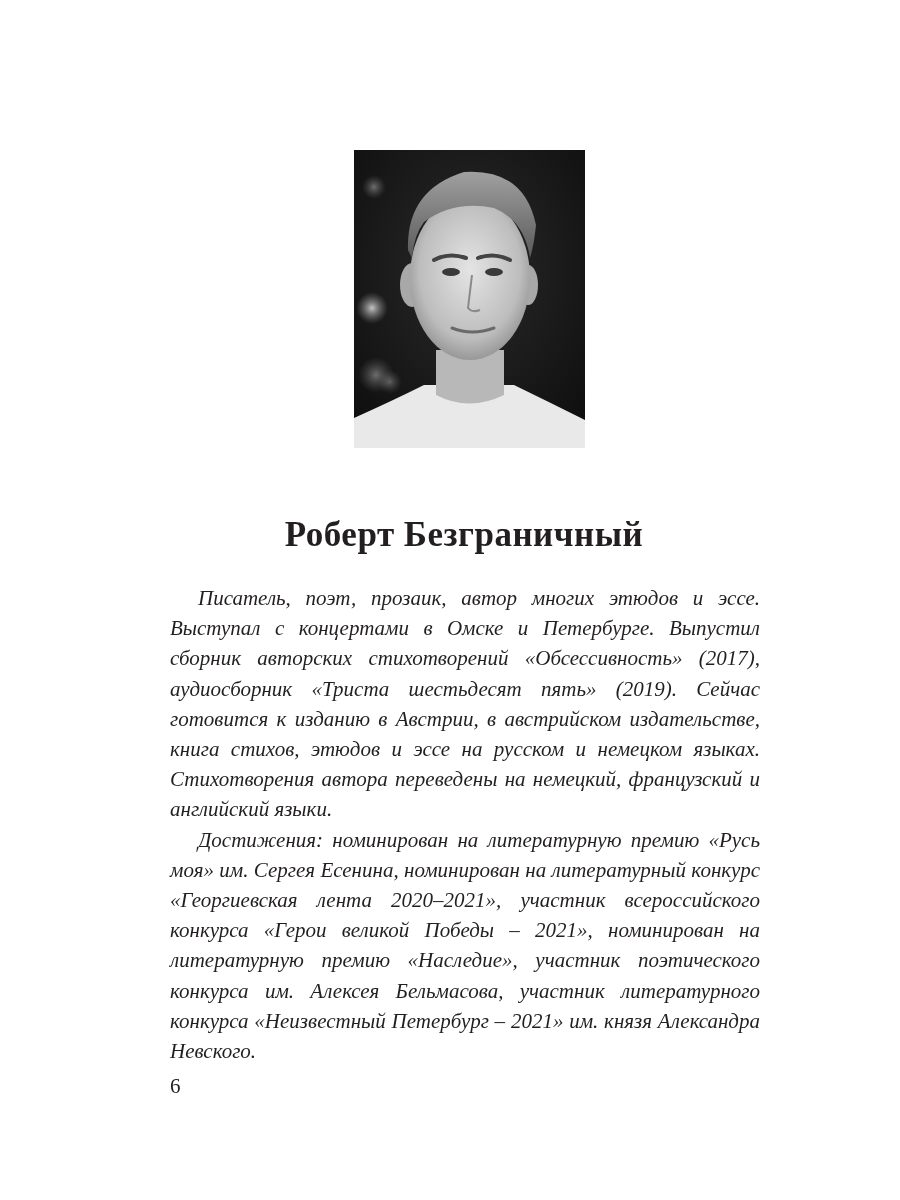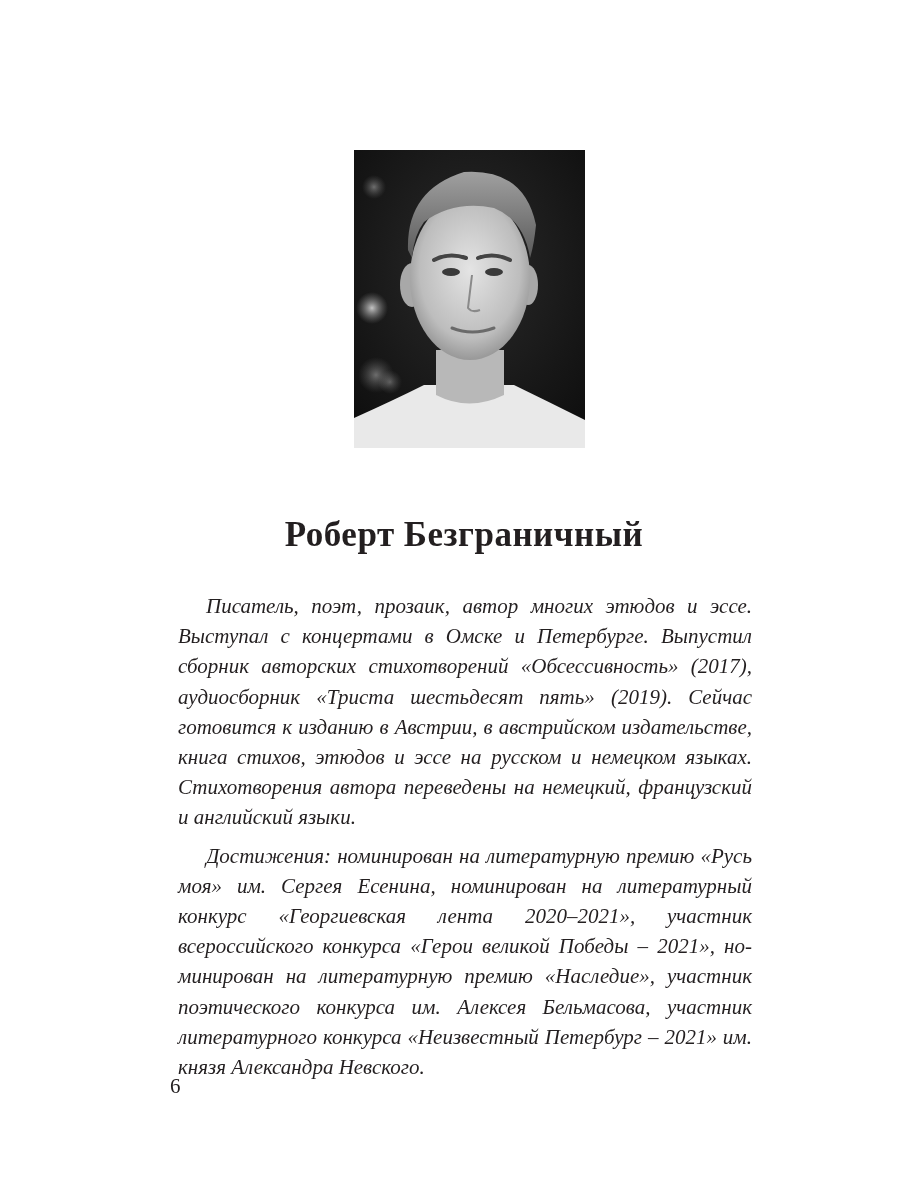--- a/index.html
+++ b/index.html
@@ -14,21 +14,21 @@
   .photo svg { display:block; width:100%; height:100%; }
   .title {
     position:absolute; left:0; top:515px; width:928px; text-align:center;
     font-size:35px; font-weight:bold; letter-spacing:0.5px; color:#231f20;
   }
   .body-text {
     position:absolute; left:170px; top:583px; width:590px;
     font-style:italic; font-size:21px; line-height:30.2px; text-align:justify;
     hyphens:manual;
   }
-  .body-text p { margin:8px; text-indent:28px; }
+  .body-text p { margin:0; text-indent:28px; }
   .page-number {
     position:absolute; left:170px; top:1074px; font-size:21px;
   }
 </style>
 </head>
 <body>
 
 <div class="photo" title="Black-and-white portrait of the author">
   <svg viewBox="0 0 231 298" xmlns="http://www.w3.org/2000/svg">
     <defs>

